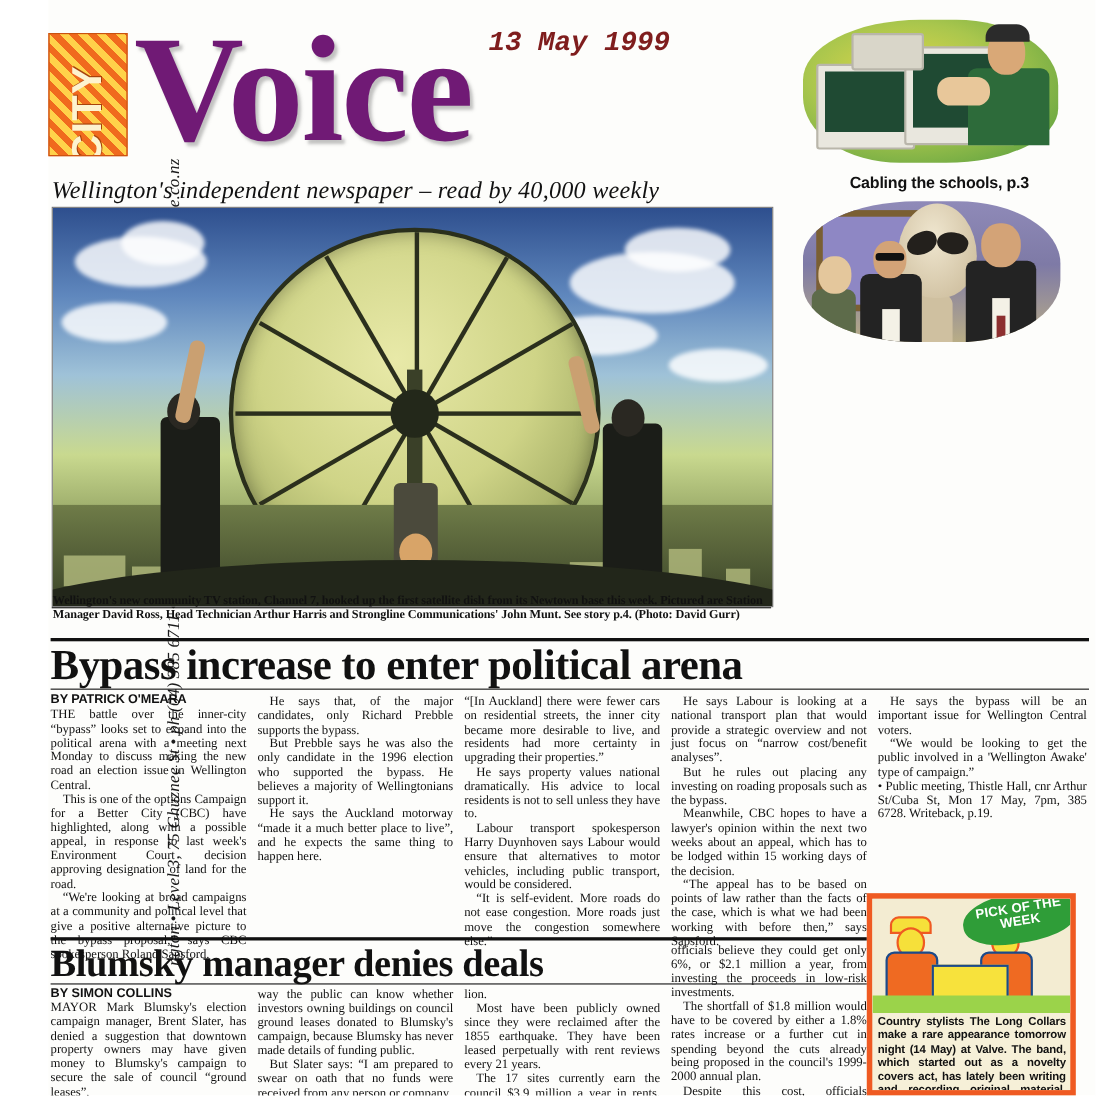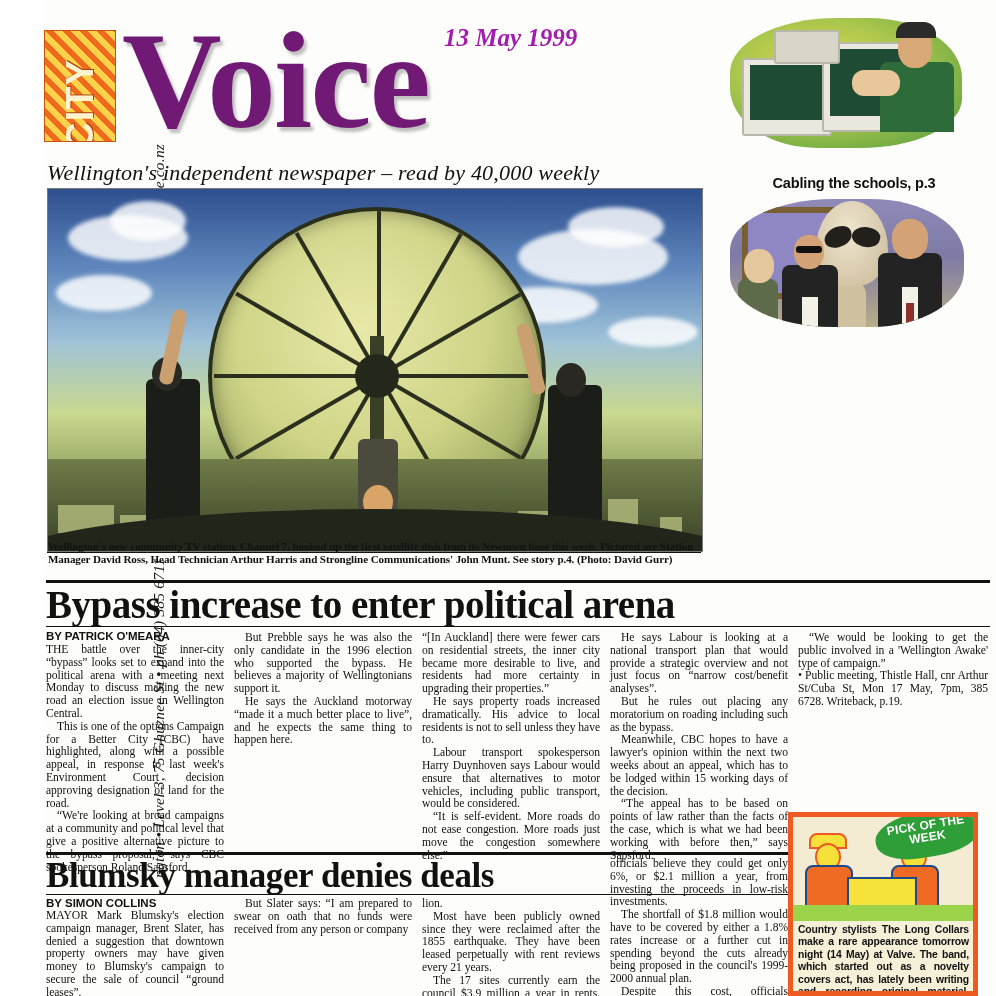--- a/index.html
+++ b/index.html
@@ -85,25 +85,25 @@
     font-weight: bold;
     font-size: 138px;
     line-height: 138px;
     color: #701a75;
     letter-spacing: -2px;
     text-shadow: 3px 4px 3px rgba(120,120,120,0.45);
   }
   #issue-date {
     position: absolute;
     left: 400px; top: 16px;
-    font-family: Liberation Serif, serif;
+    font-family: Liberation Mono, monospace;
     font-style: italic;
     font-weight: bold;
     font-size: 25px;
-    color: #a21caf;
+    color: #7f1d1d;
   }
   #tagline {
     position: absolute;
     left: 3px; top: 152px;
     font-family: "Liberation Serif", serif;
     font-style: italic;
     font-size: 22px;
     color: #111;
     letter-spacing: 0.2px;
   }
@@ -215,21 +215,21 @@
     position: relative;
     width: 270px; height: 144px;
     overflow: hidden;
   }
   .teaser-cap {
     text-align: center;
     font-family: "Liberation Sans", sans-serif;
     font-weight: bold;
     font-size: 14.6px;
     color: #111;
-    margin-top: 17px;
+    margin-top: 1px;
     letter-spacing: -0.2px;
   }
   
   #t1-bg {
     position:absolute; left:18px; top:4px; width:232px; height:130px;
     background: radial-gradient(ellipse at 40% 40%, #e4d94a 0%, #a9c64d 45%, #4e9a3e 100%);
     border-radius: 46% 40% 44% 38% / 42% 46% 38% 46%;
   }
   .monitor {
     position: absolute;
@@ -526,50 +526,53 @@
   <div id="headline1">Bypass increase to enter political arena</div>
   <div class="hr-thin" style="left:46px; top:626px; width:944px;"></div>
   <div id="byline1">BY PATRICK O'MEARA</div>
 
   <div class="col" style="left:46px;  top:644px; width:178px;">
     <p class="noind">THE battle over the inner-city “bypass” looks set to expand into the political arena with a meeting next Monday to discuss making the new road an election issue in Wellington Central.</p>
     <p>This is one of the options Campaign for a Better City (CBC) have highlighted, along with a possible appeal, in response to last week's Environment Court decision approving designation of land for the road.</p>
     <p>“We're looking at broad campaigns at a community and political level that give a positive alternative picture to the bypass proposal,” says CBC spokesperson Roland Sapsford.</p>
   </div>
   <div class="col" style="left:234px; top:632px; width:178px;">
+    <p>He says that, of the major candidates, only Richard Prebble supports the bypass.</p>
     <p>But Prebble says he was also the only candidate in the 1996 election who supported the bypass. He believes a majority of Wellingtonians support it.</p>
     <p>He says the Auckland motorway “made it a much better place to live”, and he expects the same thing to happen here.</p>
   </div>
   <div class="col" style="left:422px; top:632px; width:178px;">
     <p class="noind">“[In Auckland] there were fewer cars on residential streets, the inner city became more desirable to live, and residents had more certainty in upgrading their properties.”</p>
-    <p>He says property roads increased dramatically. His advice to local residents is not to sell unless they have to.</p>
+    <p>He says property values national dramatically. His advice to local residents is not to sell unless they have to.</p>
     <p>Labour transport spokesperson Harry Duynhoven says Labour would ensure that alternatives to motor vehicles, including public transport, would be considered.</p>
     <p>“It is self-evident. More roads do not ease congestion. More roads just move the congestion somewhere else.”</p>
   </div>
   <div class="col" style="left:610px; top:632px; width:178px;">
     <p>He says Labour is looking at a national transport plan that would provide a strategic overview and not just focus on “narrow cost/benefit analyses”.</p>
-    <p>But he rules out placing any moratorium on roading including such as the bypass.</p>
+    <p>But he rules out placing any investing on roading proposals such as the bypass.</p>
     <p>Meanwhile, CBC hopes to have a lawyer's opinion within the next two weeks about an appeal, which has to be lodged within 15 working days of the decision.</p>
     <p>“The appeal has to be based on points of law rather than the facts of the case, which is what we had been working with before then,” says Sapsford.</p>
   </div>
   <div class="col" style="left:798px; top:632px; width:190px;">
+    <p>He says the bypass will be an important issue for Wellington Central voters.</p>
     <p>“We would be looking to get the public involved in a 'Wellington Awake' type of campaign.”</p>
     <p class="noind">• Public meeting, Thistle Hall, cnr Arthur St/Cuba St, Mon 17 May, 7pm, 385 6728. Writeback, p.19.</p>
   </div>
 
   <div class="hr-thick" style="left:46px; top:852px; width:744px;"></div>
   <div id="headline2">Blumsky manager denies deals</div>
   <div class="hr-thin" style="left:46px; top:894px; width:744px;"></div>
   <div id="byline2">BY SIMON COLLINS</div>
 
   <div class="col" style="left:46px;  top:910px; width:178px;">
     <p class="noind">MAYOR Mark Blumsky's election campaign manager, Brent Slater, has denied a suggestion that downtown property owners may have given money to Blumsky's campaign to secure the sale of council “ground leases”.</p>
 
   </div>
   <div class="col" style="left:234px; top:898px; width:178px;">
+    <p class="noind">way the public can know whether investors owning buildings on council ground leases donated to Blumsky's campaign, because Blumsky has never made details of funding public.</p>
     <p>But Slater says: “I am prepared to swear on oath that no funds were received from any person or company</p>
   </div>
   <div class="col" style="left:422px; top:898px; width:178px;">
     <p class="noind">lion.</p>
     <p>Most have been publicly owned since they were reclaimed after the 1855 earthquake. They have been leased perpetually with rent reviews every 21 years.</p>
     <p>The 17 sites currently earn the council $3.9 million a year in rents. Howev-</p>
   </div>
   <div class="col" style="left:610px; top:858px; width:178px;">
     <p class="noind">officials believe they could get only 6%, or $2.1 million a year, from investing the proceeds in low-risk investments.</p>
     <p>The shortfall of $1.8 million would have to be covered by either a 1.8% rates increase or a further cut in spending beyond the cuts already being proposed in the council's 1999-2000 annual plan.</p>

